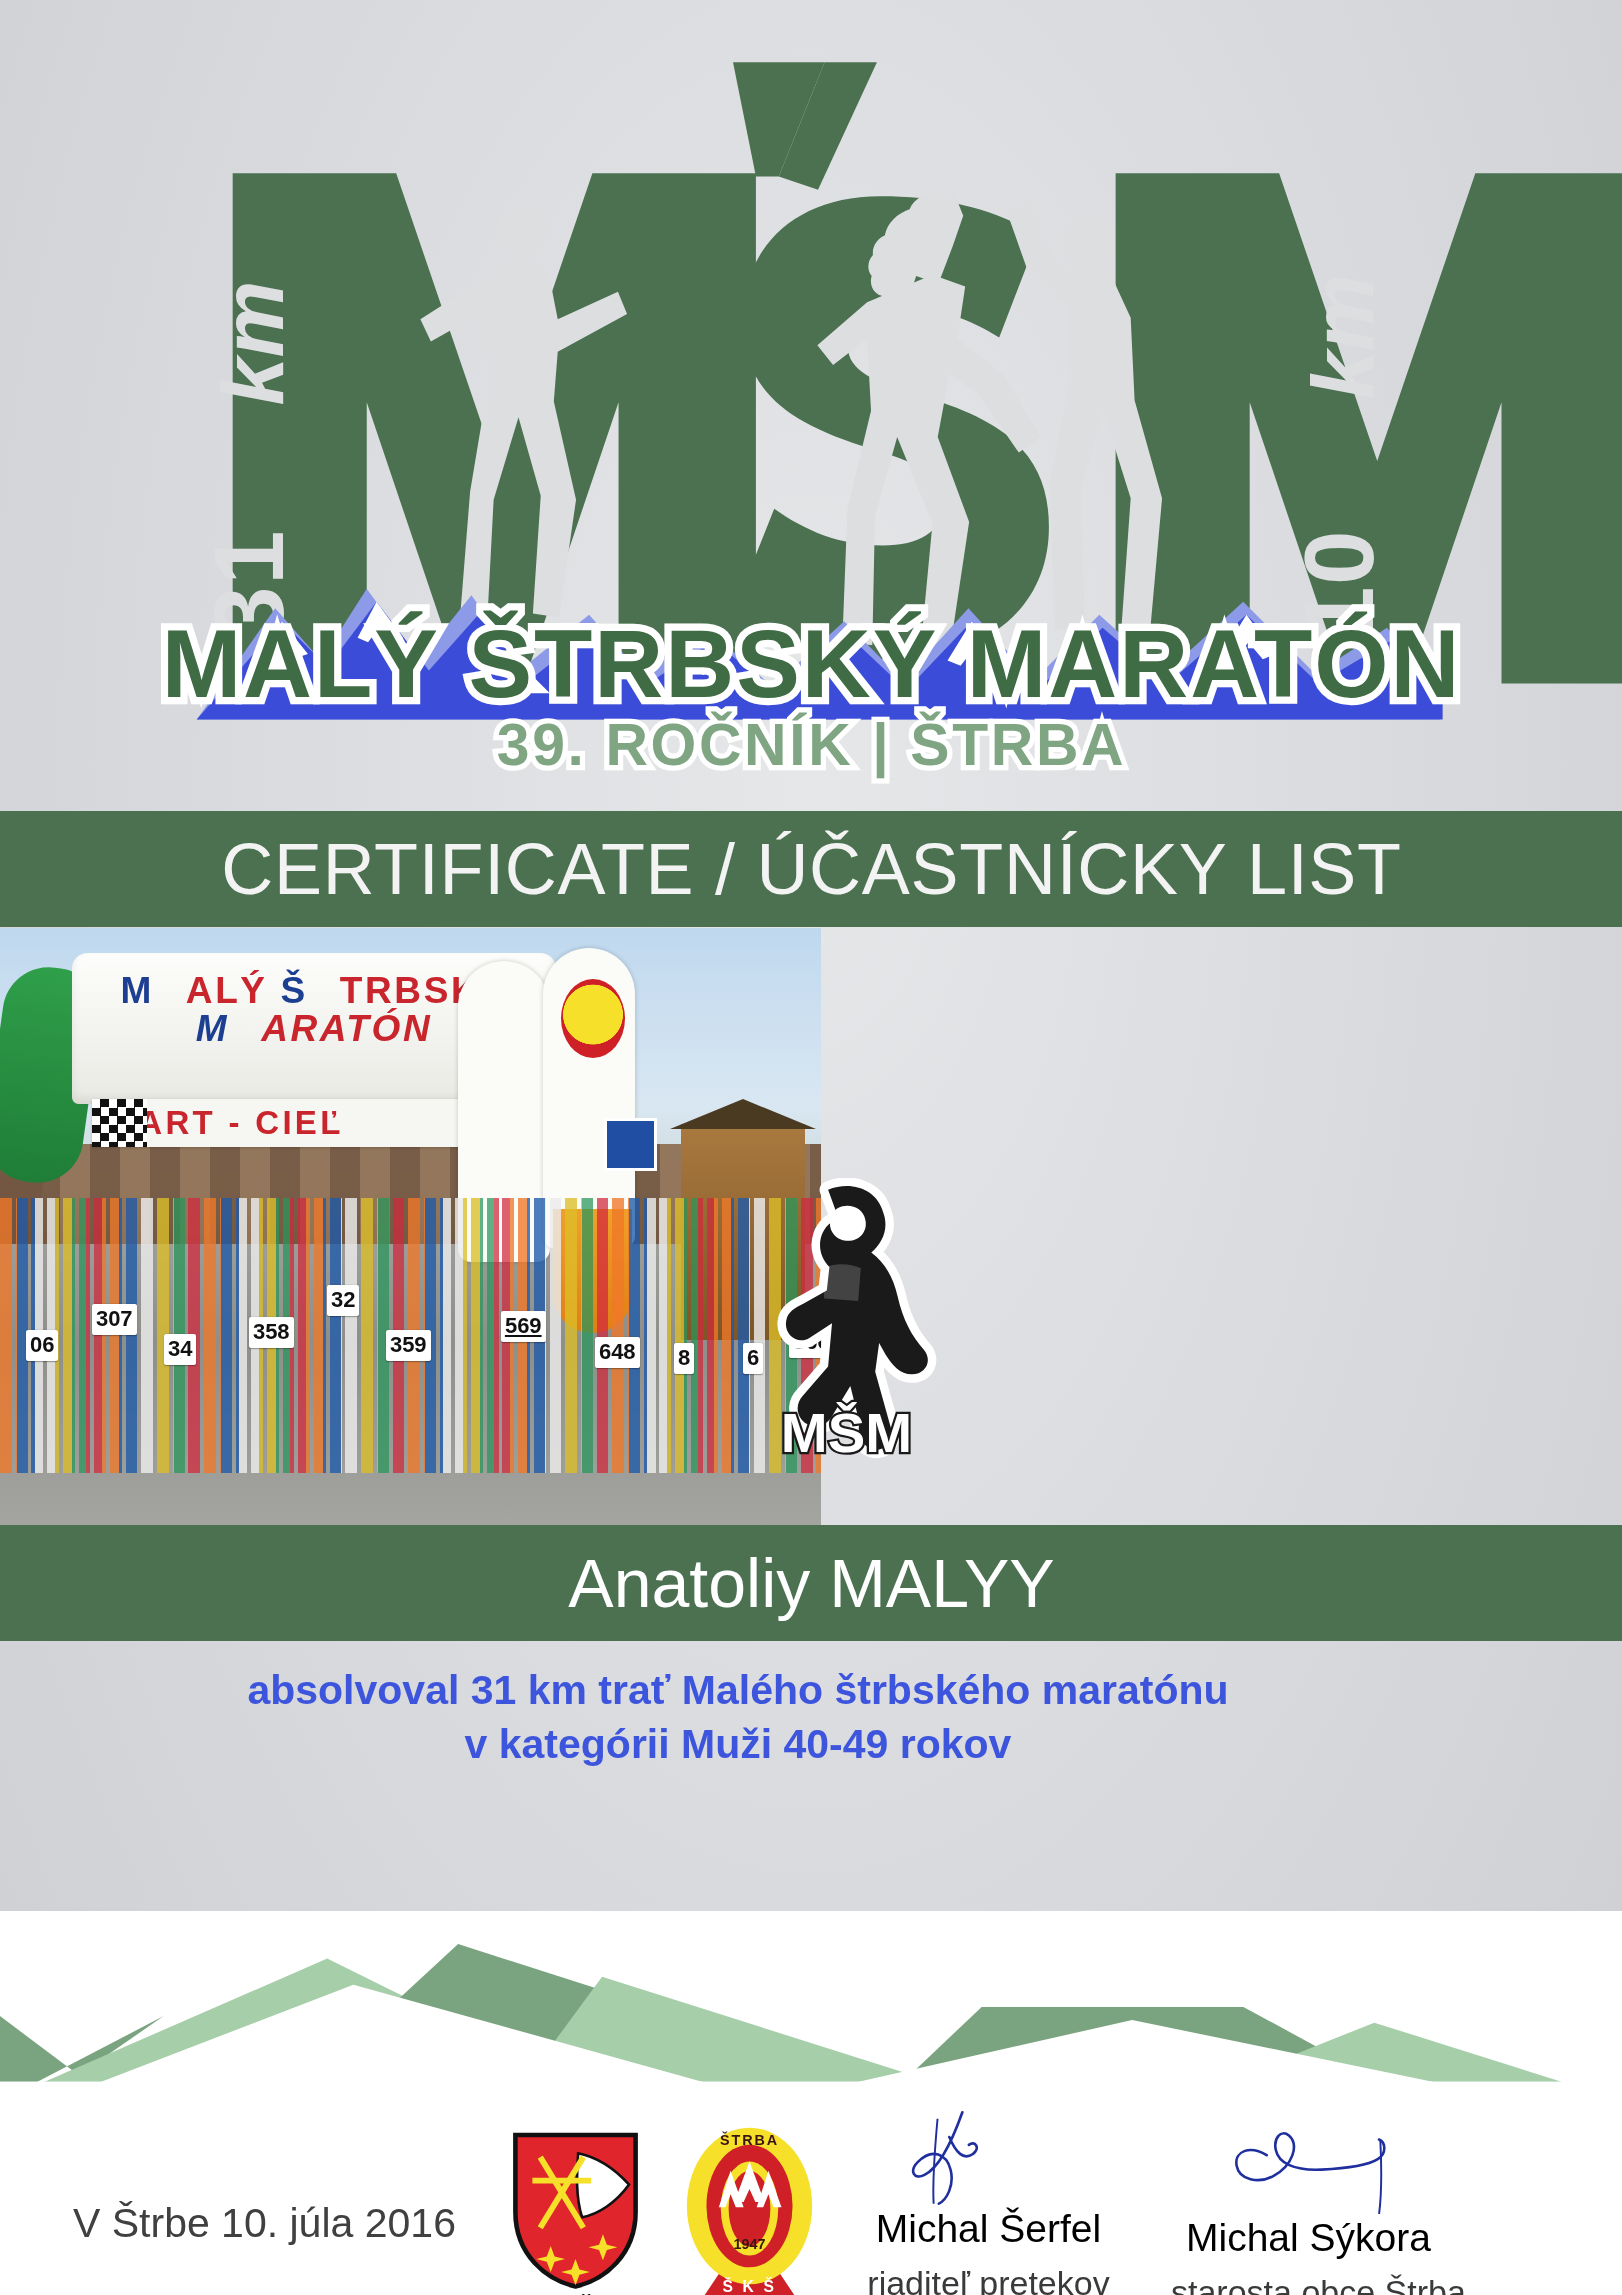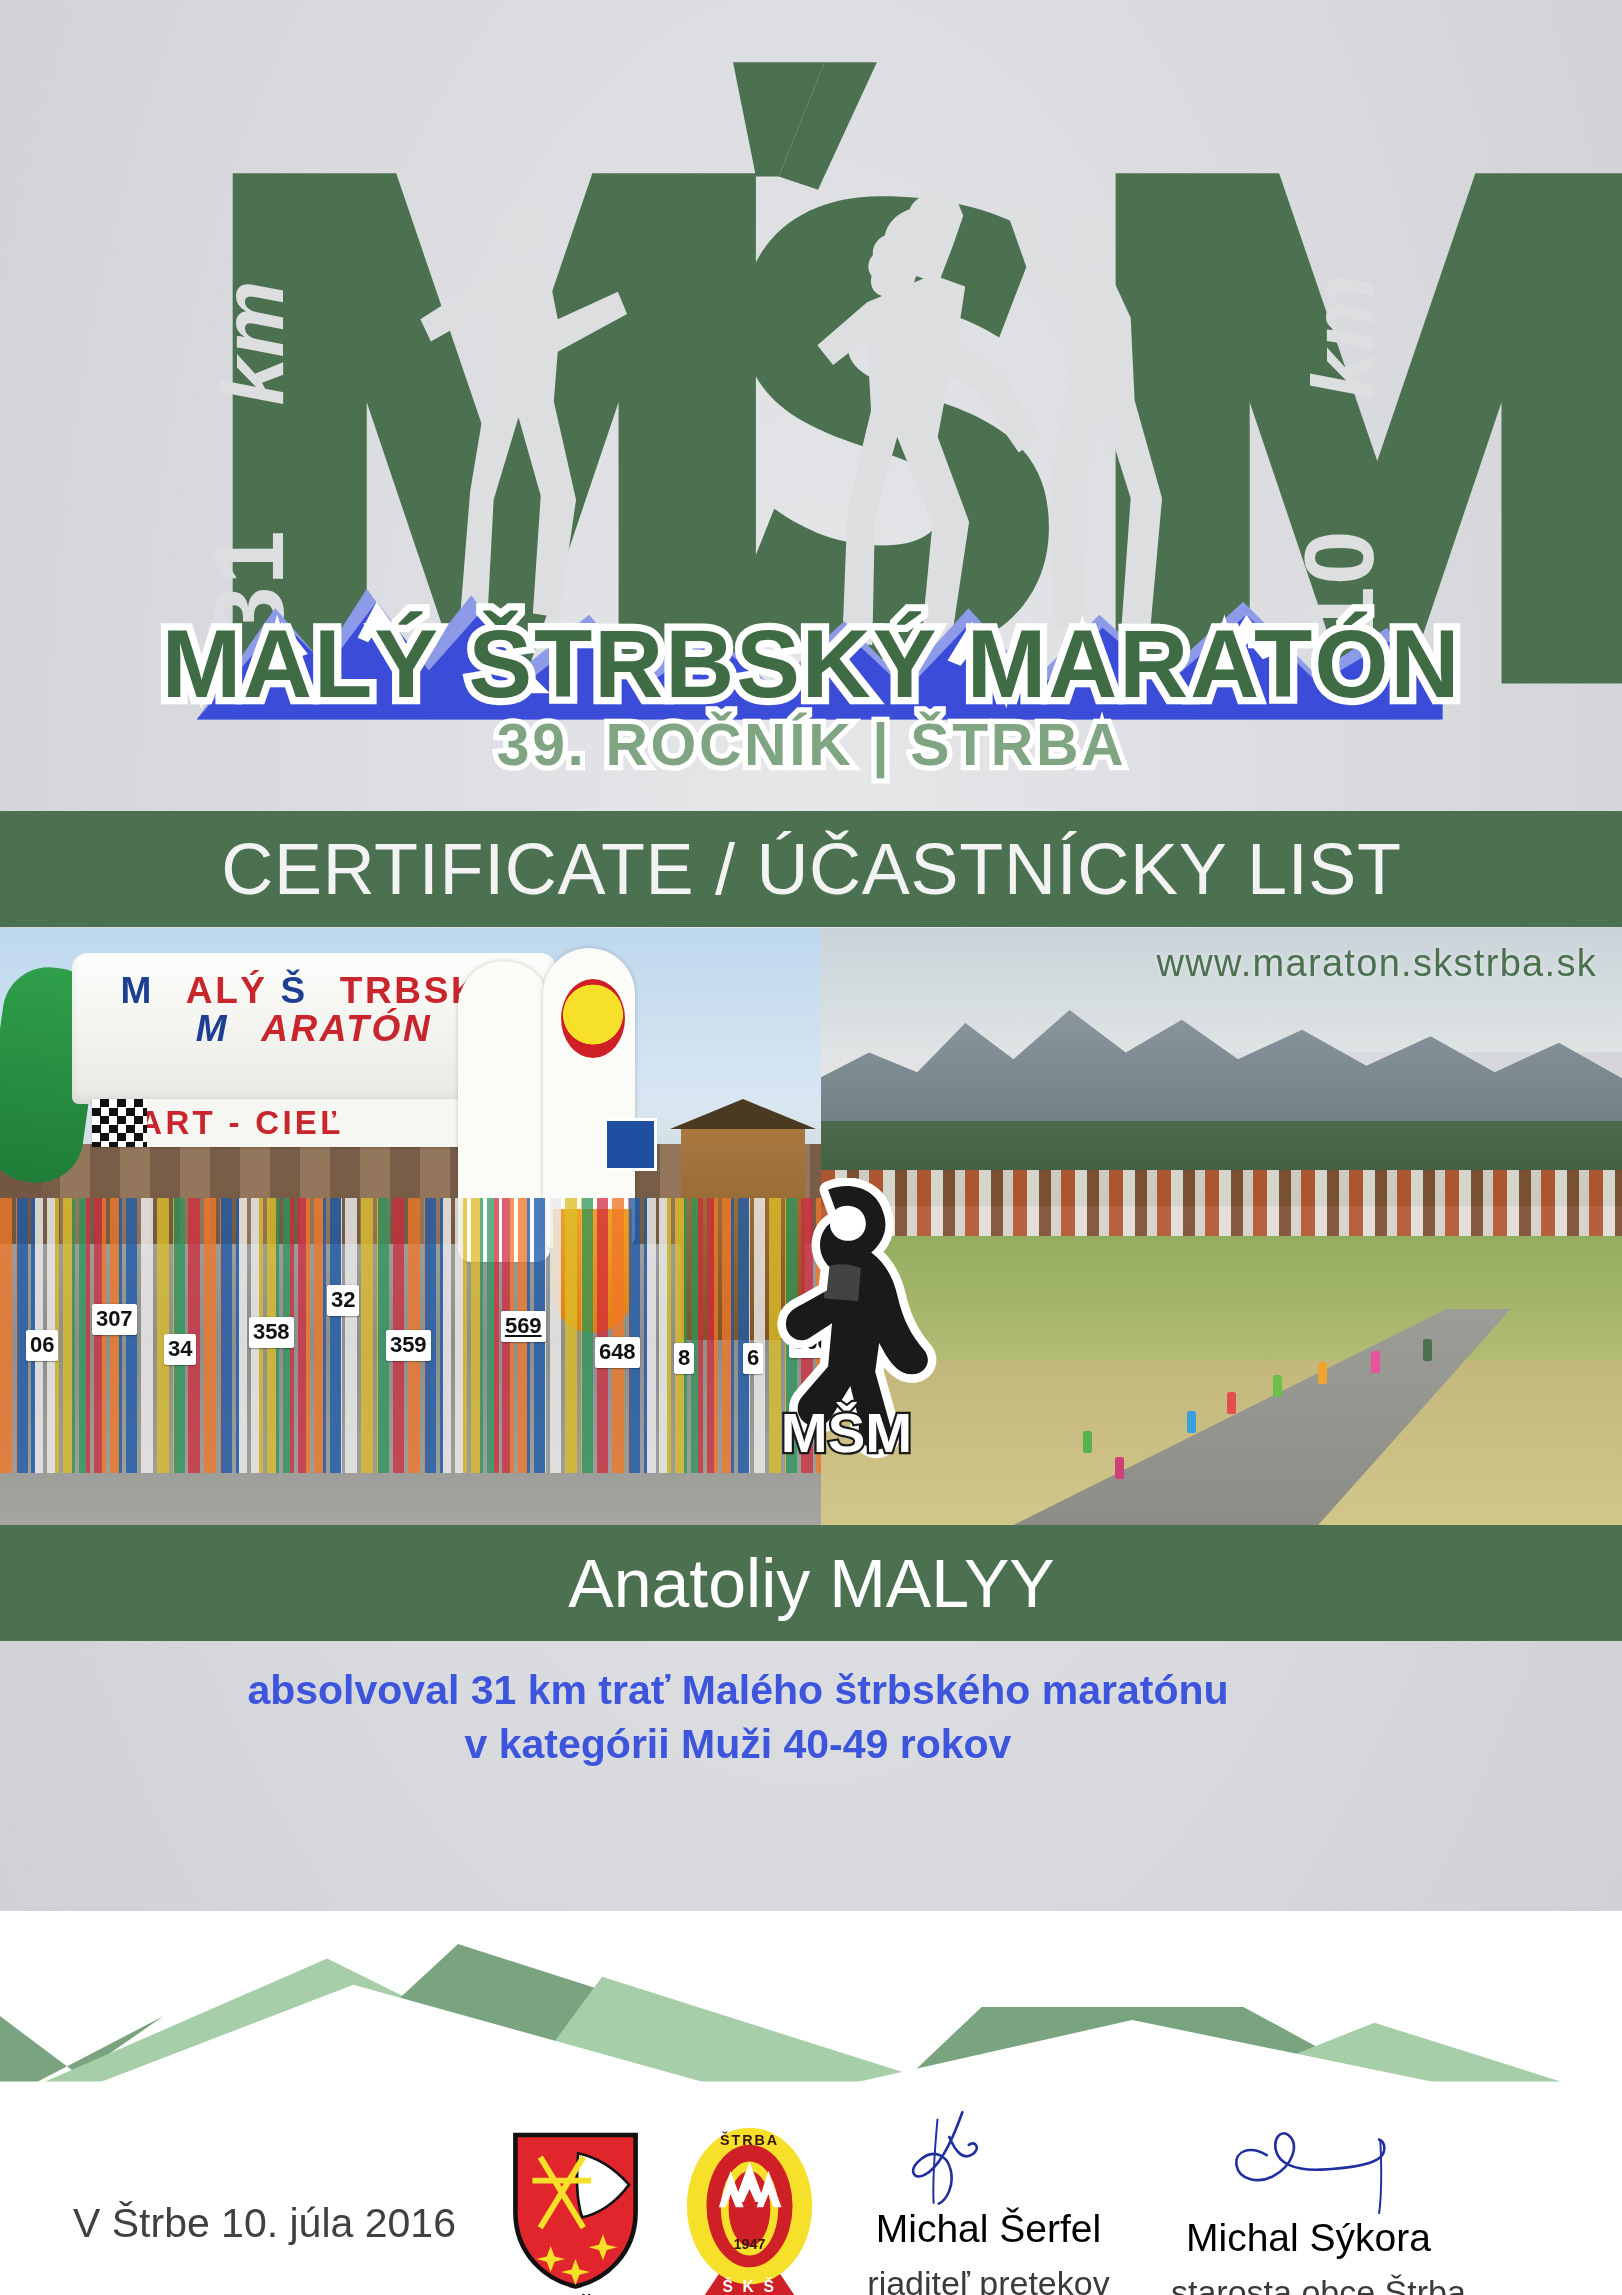--- a/index.html
+++ b/index.html
@@ -380,38 +380,20 @@
       <div class="bib" style="left:386px; bottom:164px;">359</div>
       <div class="bib" style="left:501px; bottom:183px;text-decoration:underline;">569</div>
       <div class="bib" style="left:595px; bottom:157px;">648</div>
       <div class="bib" style="left:674px; bottom:151px;">8</div>
       <div class="bib" style="left:743px; bottom:151px;">6</div>
       <div class="bib" style="left:789px; bottom:167px;">360</div>
       <div class="bib" style="left:26px; bottom:164px;">06</div>
       <div class="bib" style="left:164px; bottom:160px;">34</div>
     </div>
 
-    <div class="photo" id="photo-right">
-      <div class="r-sky"></div>
-      <div class="r-mtn"></div>
-      <div class="r-forest"></div>
-      <div class="r-village"></div>
-      <div class="r-field"></div>
-      <div class="r-dry"></div>
-      <div class="r-road"></div>
-      <div class="r-runner" style="left:366px;bottom:92px;background:#3ba0e0;"></div>
-      <div class="r-runner" style="left:406px;bottom:111px;background:#e34f4f;"></div>
-      <div class="r-runner" style="left:452px;bottom:128px;background:#6cc14a;"></div>
-      <div class="r-runner" style="left:497px;bottom:141px;background:#f0a32e;"></div>
-      <div class="r-runner" style="left:550px;bottom:152px;background:#e8549a;"></div>
-      <div class="r-runner" style="left:602px;bottom:164px;background:#4b7151;"></div>
-      <div class="r-runner" style="left:294px;bottom:46px;background:#cf3f7a;"></div>
-      <div class="r-runner" style="left:262px;bottom:72px;background:#57b24b;"></div>
-      <div id="url-text">www.maraton.skstrba.sk</div>
-    </div>
   </div>
 
   <svg id="runner-sticker" viewBox="0 0 330 460">
     <g>
       <path d="M130,18 c34,-14 74,-2 84,34 c10,26 -2,48 -18,62 c22,16 34,40 40,66 c8,36 22,62 40,82 c14,16 4,38 -18,38 c-18,0 -30,-14 -40,-30 l-10,-18 l-6,44 l24,86 c6,22 -12,38 -30,32 c-16,-6 -22,-24 -18,-40 l-14,-56 l-28,46 c-10,18 -34,20 -46,6 c-10,-12 -8,-28 2,-38 l38,-44 l6,-66 l-34,22 c-18,12 -40,-4 -36,-26 c2,-14 14,-20 26,-26 l36,-20 l4,-36 c-12,-12 -18,-30 -12,-48 c4,-12 14,-22 26,-26 z" fill="#ffffff" stroke="#ffffff" stroke-width="26" stroke-linejoin="round"></path>
       <path d="M130,18 c34,-14 74,-2 84,34 c10,26 -2,48 -18,62 c22,16 34,40 40,66 c8,36 22,62 40,82 c14,16 4,38 -18,38 c-18,0 -30,-14 -40,-30 l-10,-18 l-6,44 l24,86 c6,22 -12,38 -30,32 c-16,-6 -22,-24 -18,-40 l-14,-56 l-28,46 c-10,18 -34,20 -46,6 c-10,-12 -8,-28 2,-38 l38,-44 l6,-66 l-34,22 c-18,12 -40,-4 -36,-26 c2,-14 14,-20 26,-26 l36,-20 l4,-36 c-12,-12 -18,-30 -12,-48 c4,-12 14,-22 26,-26 z" fill="#1a1a1a"></path>
       <path d="M145,46 c16,-8 38,-2 42,18 c4,18 -10,32 -26,32 c-18,0 -30,-14 -28,-30 c0,-10 6,-16 12,-20 z" fill="#ffffff"></path>
       <path d="M122,138 c18,-8 40,-8 58,0 l-4,50 l-52,-4 z" fill="#ffffff" opacity=".18"></path>
     </g>
     <g transform="translate(8,348)">

